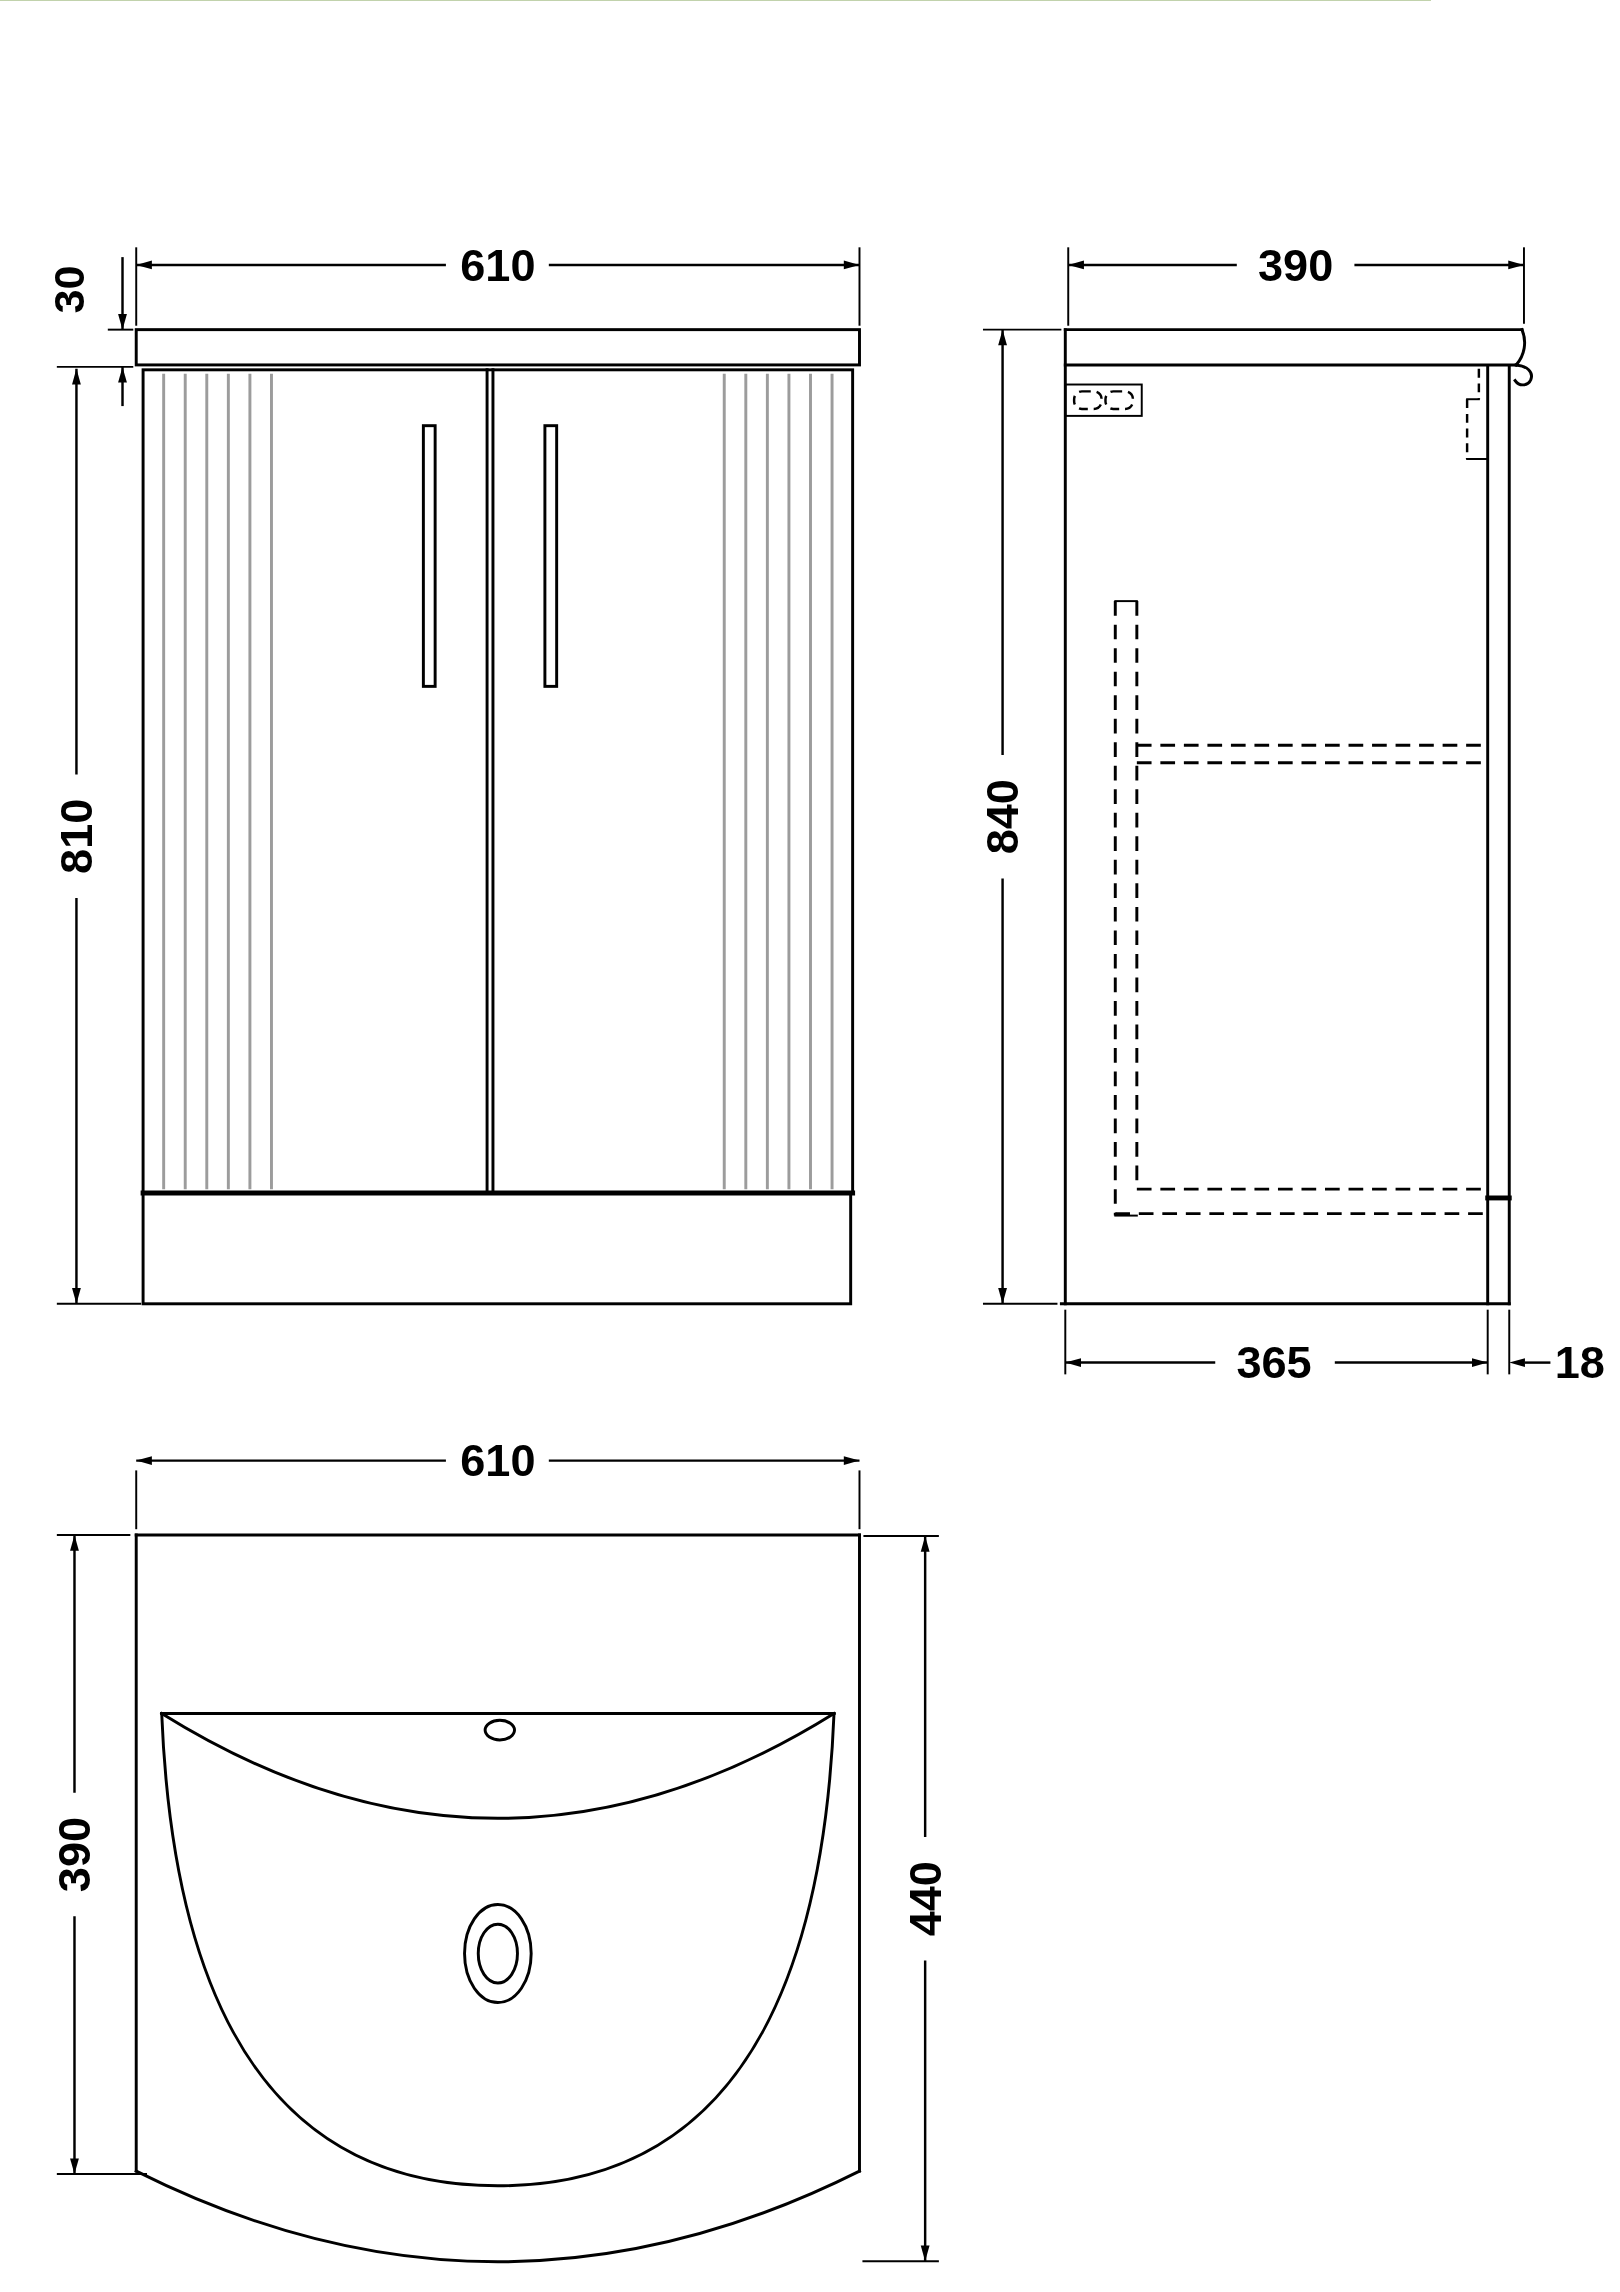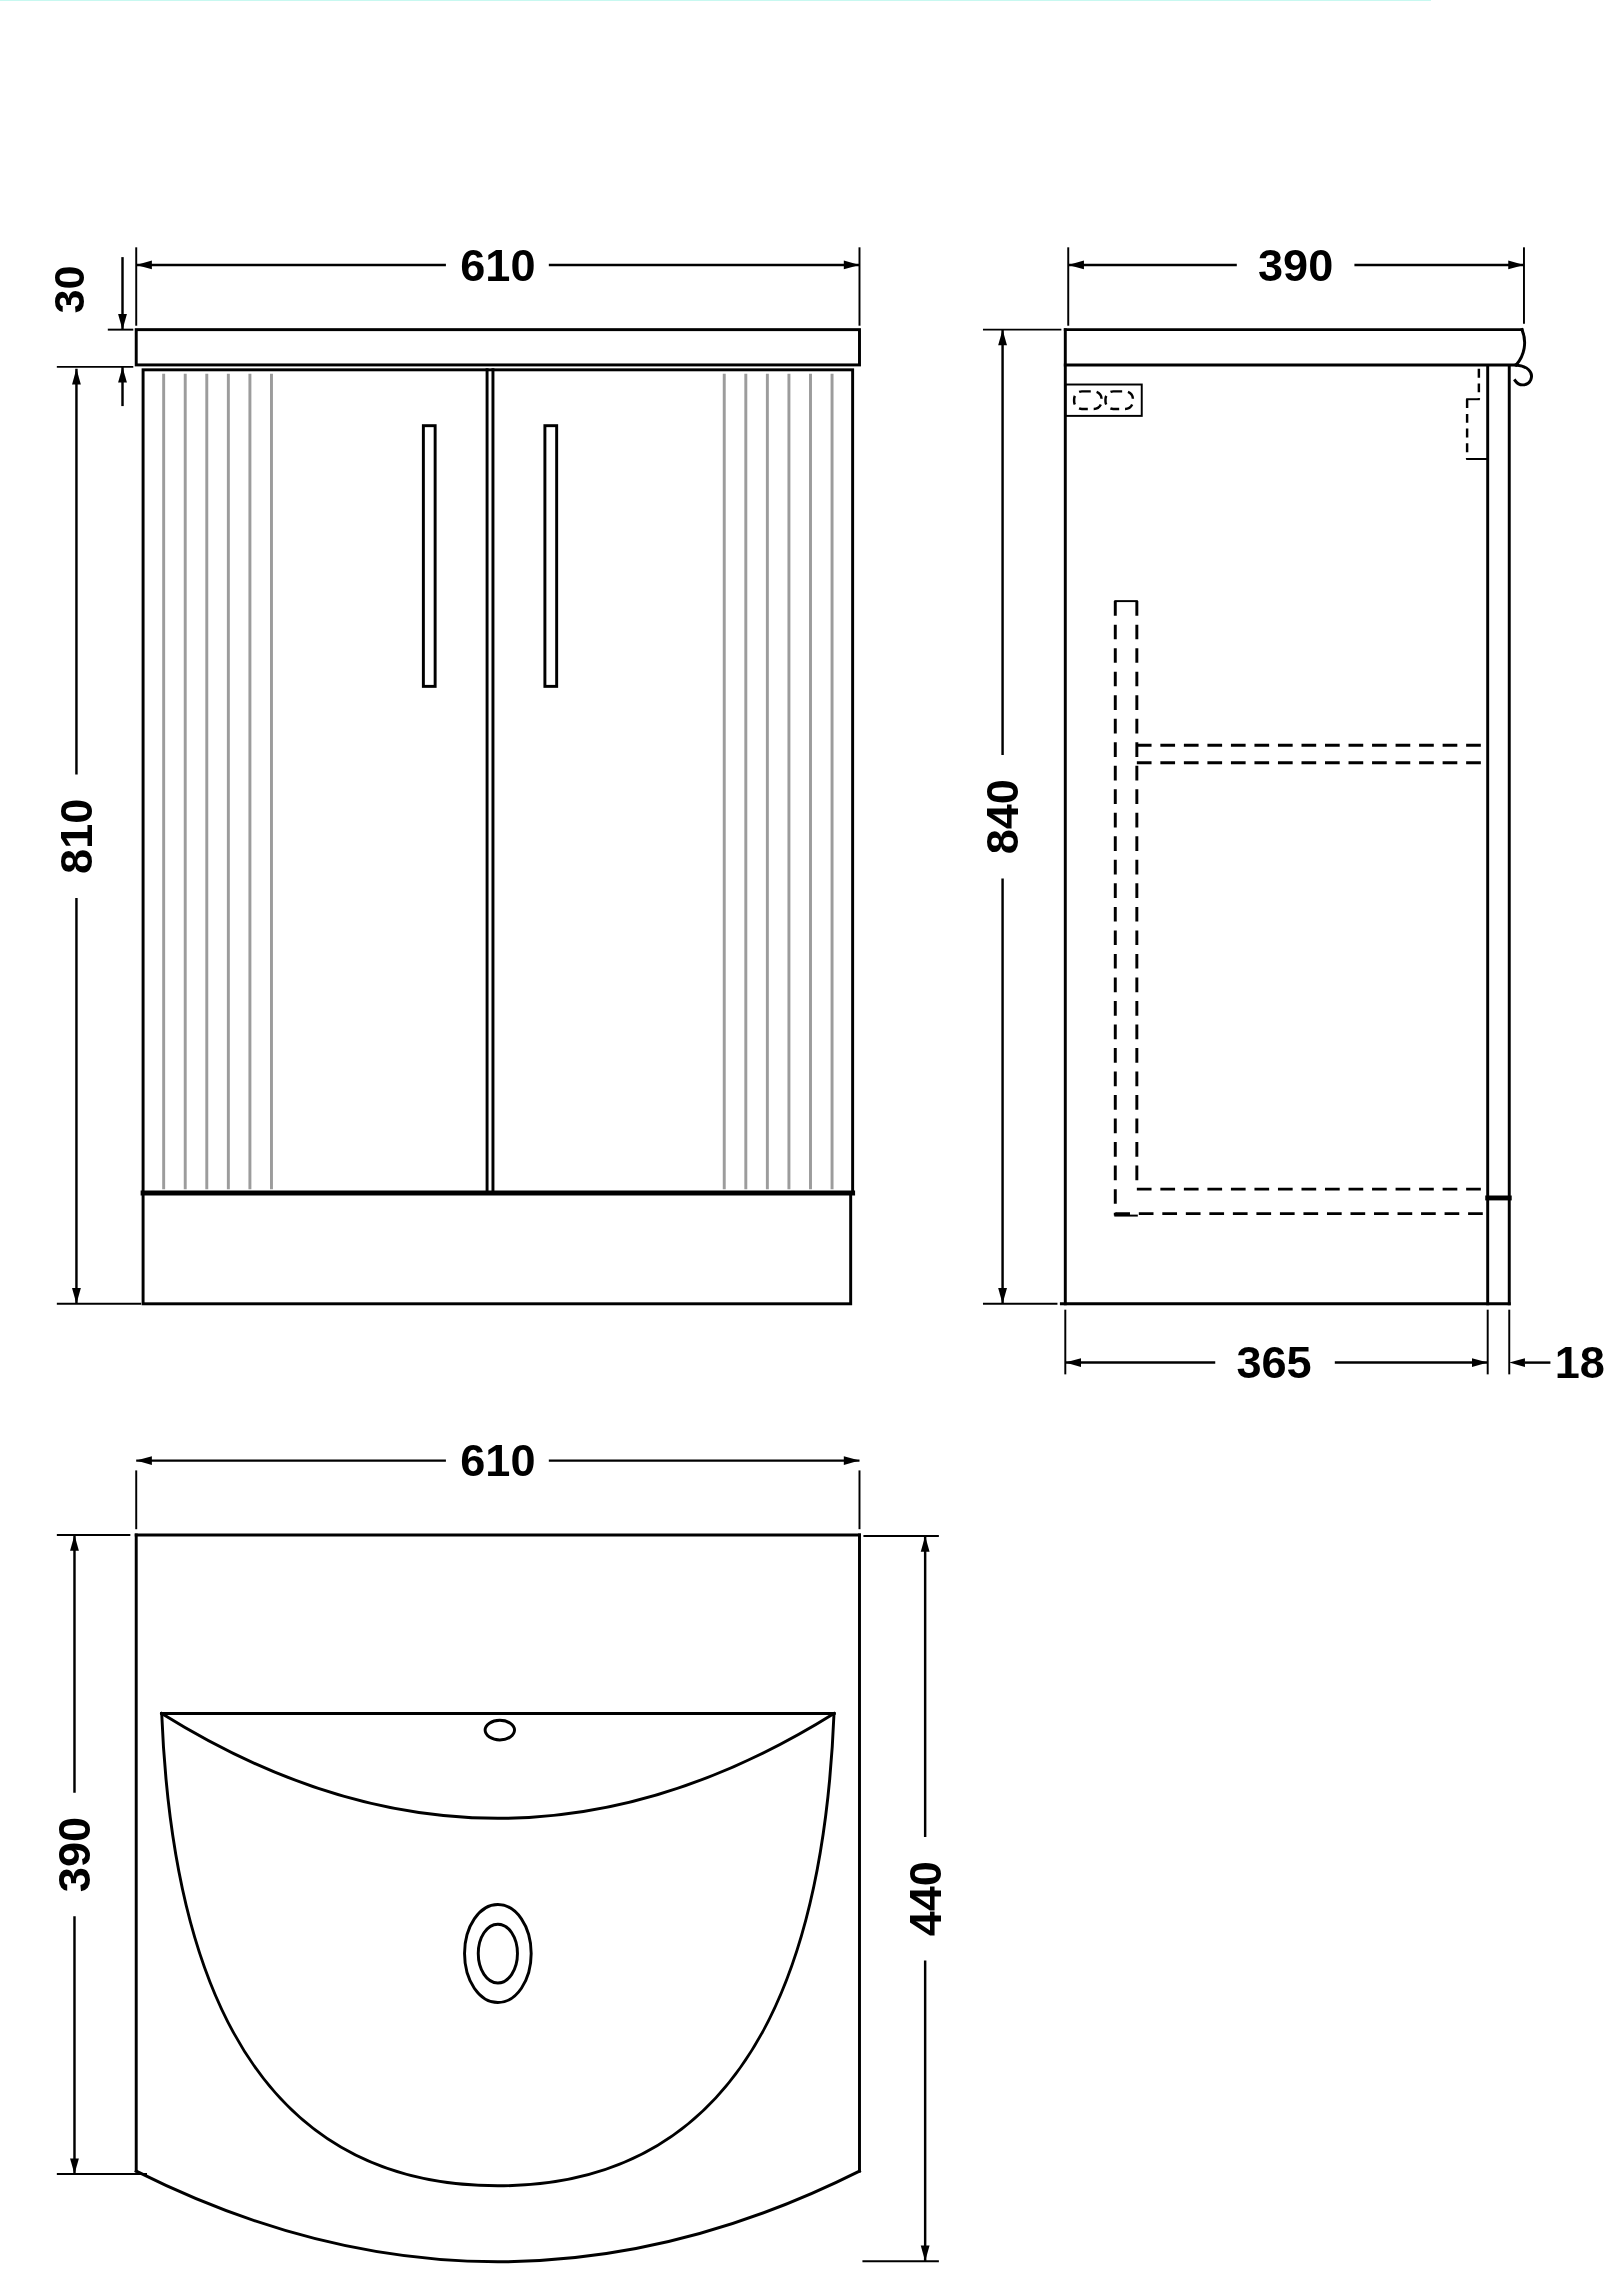--- a/index.html
+++ b/index.html
@@ -1,16 +1,16 @@
 <!DOCTYPE html>
 <html><head>
 <meta charset="utf-8">
 <style>
   html,body{margin:0;padding:0;background:#ffffff;}
-  .stage{width:1431px;height:2293px;background:#5eead4;position:relative;font-family:"Liberation Sans",sans-serif;}
+  .stage{width:1431px;height:2293px;background:#4d7c0f;position:relative;font-family:"Liberation Sans",sans-serif;}
   svg{display:block;}
   .ln{stroke:#000000;stroke-width:3;fill:none;stroke-linecap:square;}
   .lnthick{stroke:#000000;stroke-width:5;fill:none;stroke-linecap:square;}
   .lnthin{stroke:#000000;stroke-width:2;fill:none;stroke-linecap:square;}
   .dimline{stroke:#000000;stroke-width:2.5;fill:none;stroke-linecap:butt;}
   .extline{stroke:#000000;stroke-width:2;fill:none;stroke-linecap:butt;}
   .dash{stroke:#000000;stroke-width:3;fill:none;stroke-dasharray:15 9;stroke-linecap:butt;}
   .dashsm{stroke:#000000;stroke-width:2.5;fill:none;stroke-dasharray:9 6;stroke-linecap:butt;}
   .flute{stroke:#9c9c9c;stroke-width:3;fill:none;stroke-linecap:butt;}
   .arrow{fill:#000000;stroke:none;}

